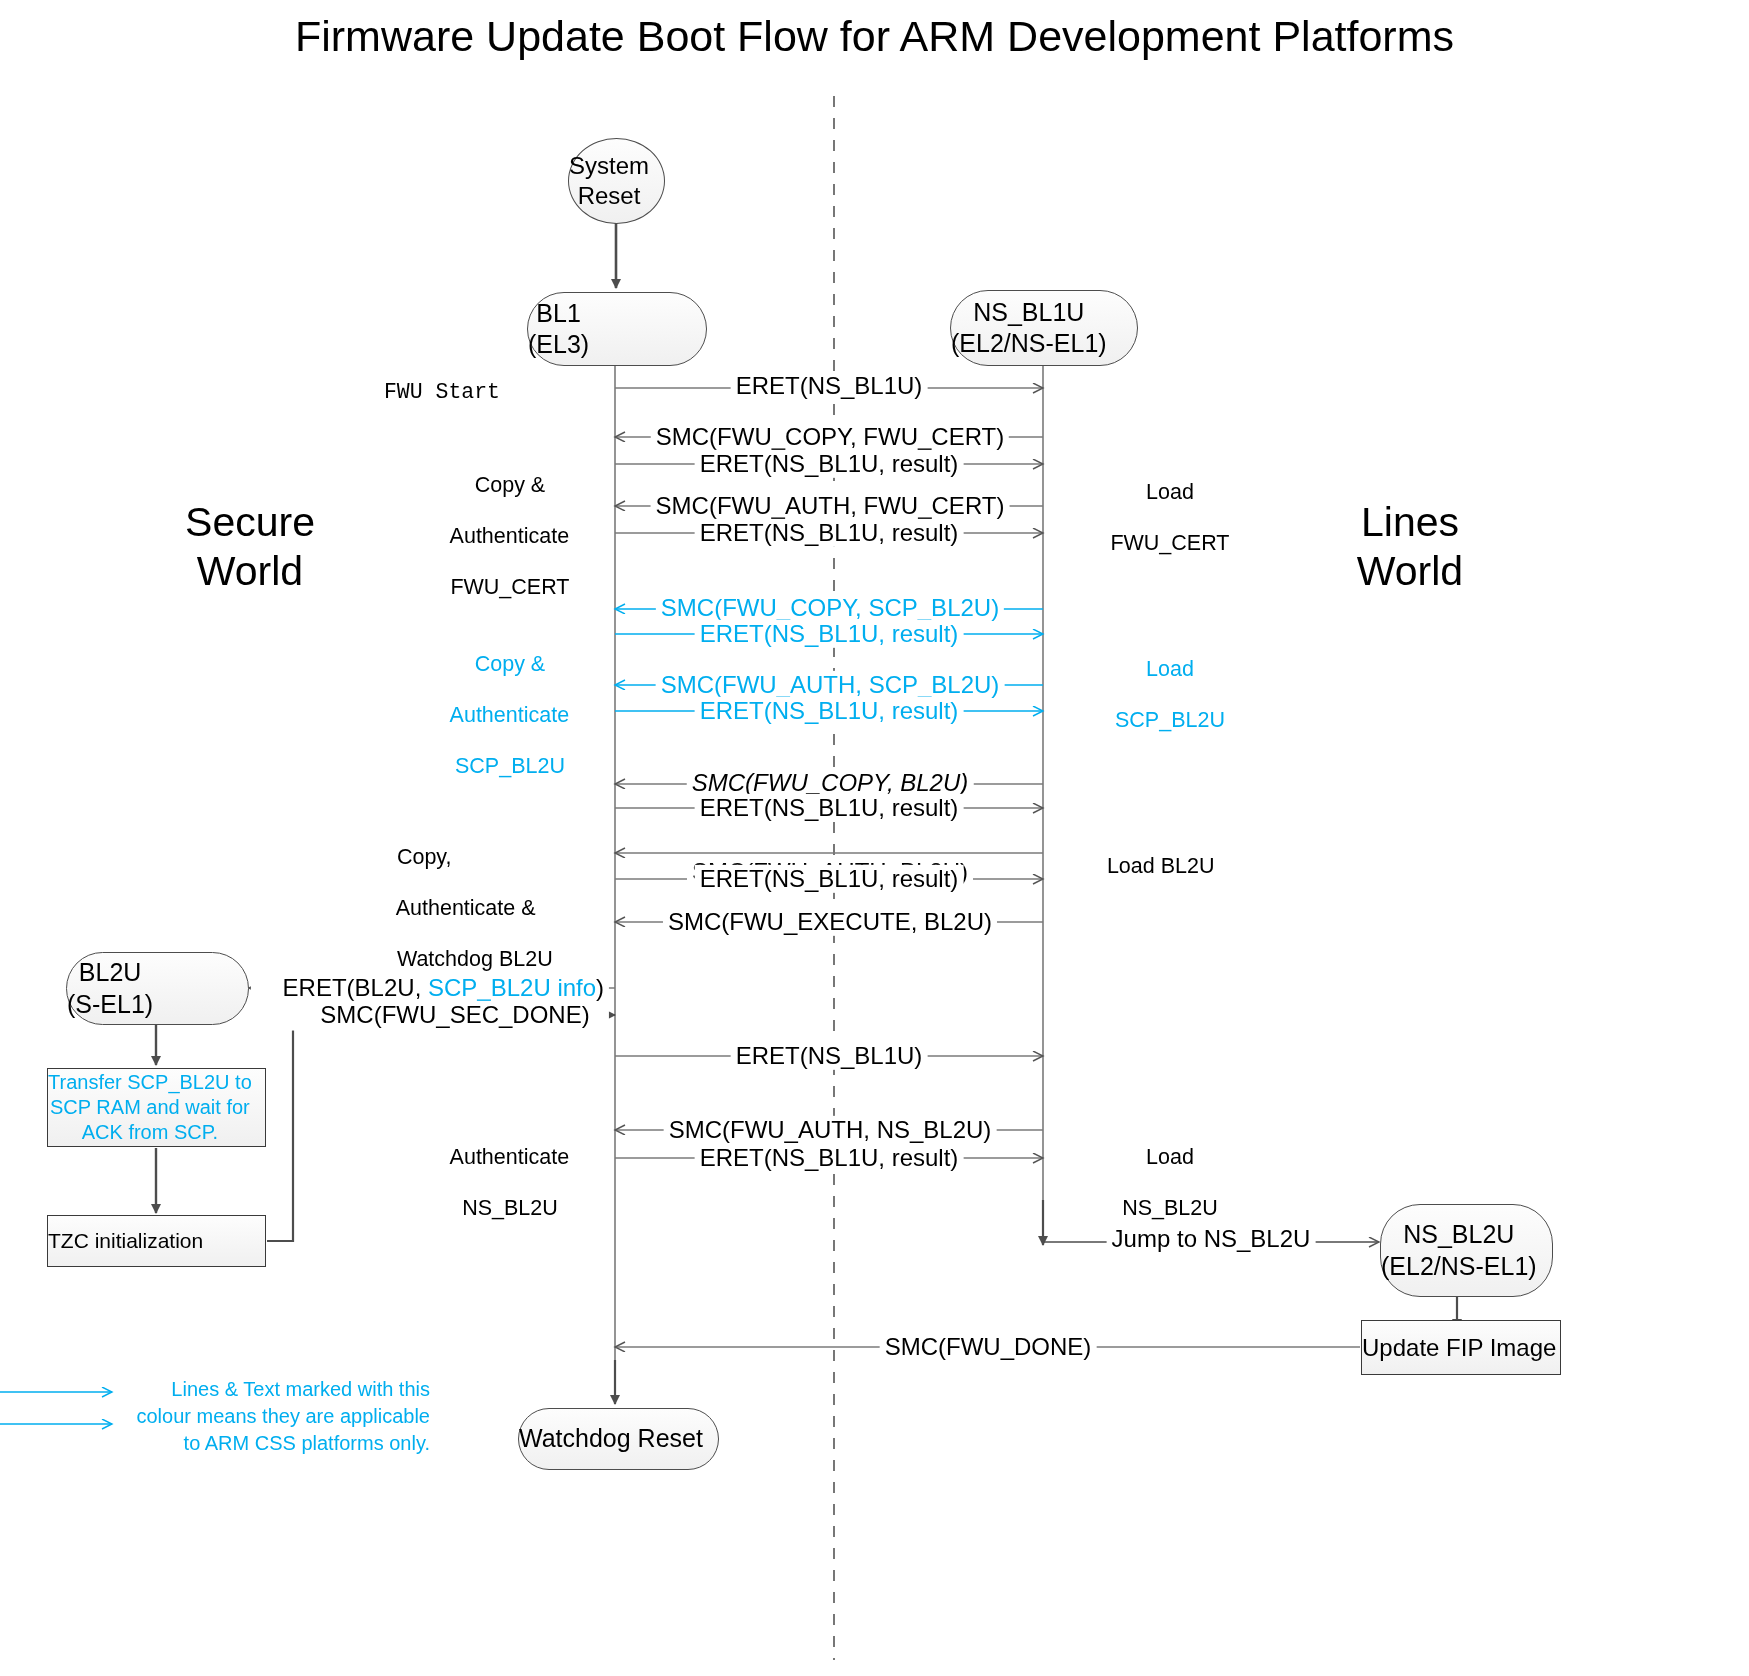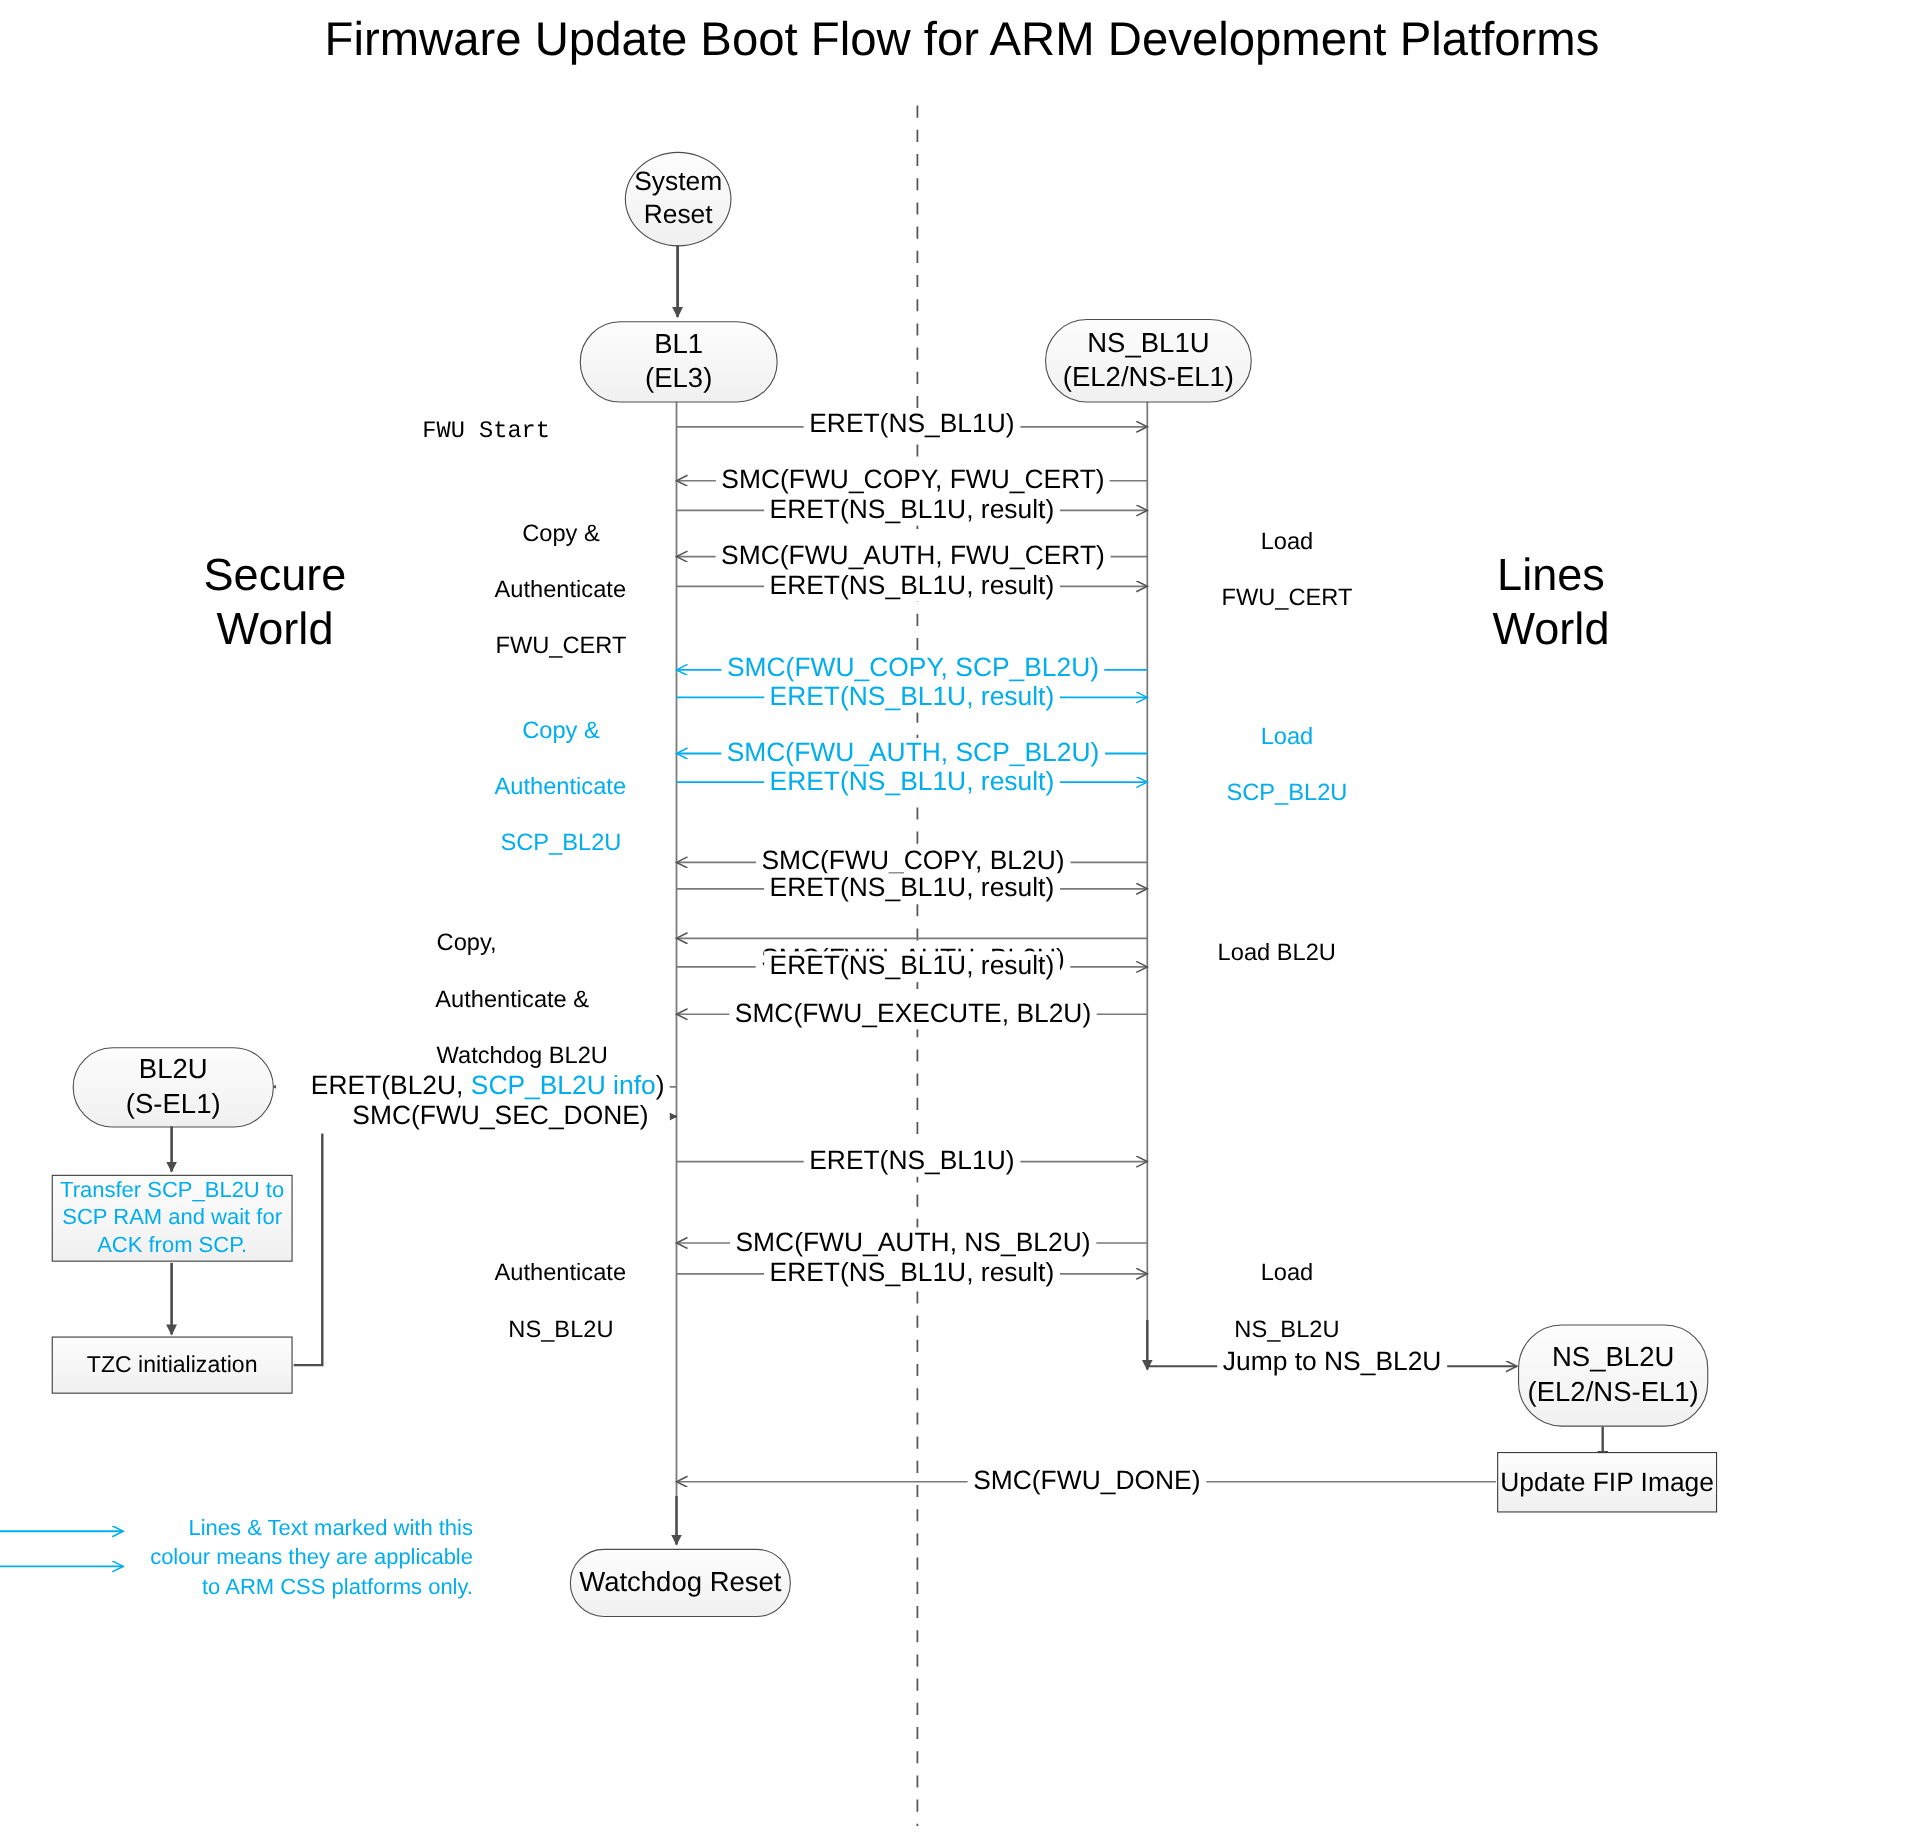--- a/index.html
+++ b/index.html
@@ -38,21 +38,20 @@
   }
   .side-label { font-size: 21.5px; }
   .cyan { color: #00AEEF; }
   .node {
     position: absolute;
     box-sizing: border-box;
     background: linear-gradient(to bottom, #fdfdfd 0%, #f0f0f0 100%);
     border: 1.6px solid #4d4d4d;
     display: flex;
     align-items: center;
-    justify-content: center;
     text-align: center;
     line-height: 1.25;
   }
   .node.round { border-radius: 40px; }
   .node.ellipse { border-radius: 50%; }
   .node.rect { border-radius: 0; border-color: #3a3a3a; border-width: 1.4px; }
   .title {
     position: absolute;
     left: 0; right: 0; top: 12px;
     text-align: center;
@@ -223,21 +222,21 @@
   <div class="txt msg-label ctr" style="left:830px; top:437px;">SMC(FWU_COPY, FWU_CERT)</div>
   <div class="txt msg-label ctr" style="left:829px; top:464px;">ERET(NS_BL1U, result)</div>
   <div class="txt msg-label ctr" style="left:830px; top:506px;">SMC(FWU_AUTH, FWU_CERT)</div>
   <div class="txt msg-label ctr" style="left:829px; top:533px;">ERET(NS_BL1U, result)</div>
 
   <div class="txt msg-label ctr cyan" style="left:830px; top:608px;">SMC(FWU_COPY, SCP_BL2U)</div>
   <div class="txt msg-label ctr cyan" style="left:829px; top:634px;">ERET(NS_BL1U, result)</div>
   <div class="txt msg-label ctr cyan" style="left:830px; top:685px;">SMC(FWU_AUTH, SCP_BL2U)</div>
   <div class="txt msg-label ctr cyan" style="left:829px; top:711px;">ERET(NS_BL1U, result)</div>
 
-  <div class="txt msg-label ctr" style="left:830px; top:783px;">SMC(FWU_COPY, BL2U)</div>
+  <div class="txt msg-label ctr" style="left:830px; top:783px;font-style:italic;">SMC(FWU_COPY, BL2U)</div>
   <div class="txt msg-label ctr" style="left:829px; top:808px;">ERET(NS_BL1U, result)</div>
   <div class="txt msg-label ctr" style="left:830px; top:872px;">SMC(FWU_AUTH, BL2U)</div>
   <div class="txt msg-label ctr" style="left:829px; top:879px;">ERET(NS_BL1U, result)</div>
   <div class="txt msg-label ctr" style="left:830px; top:922px;">SMC(FWU_EXECUTE, BL2U)</div>
 
   <div class="txt msg-label ctr" style="left:430px; top:988px;">
     <span>ERET(BL2U, </span><span class="cyan">SCP_BL2U info</span><span>)</span>
   </div>
   <div class="txt msg-label ctr" style="left:455px; top:1015px;">SMC(FWU_SEC_DONE)</div>
 

